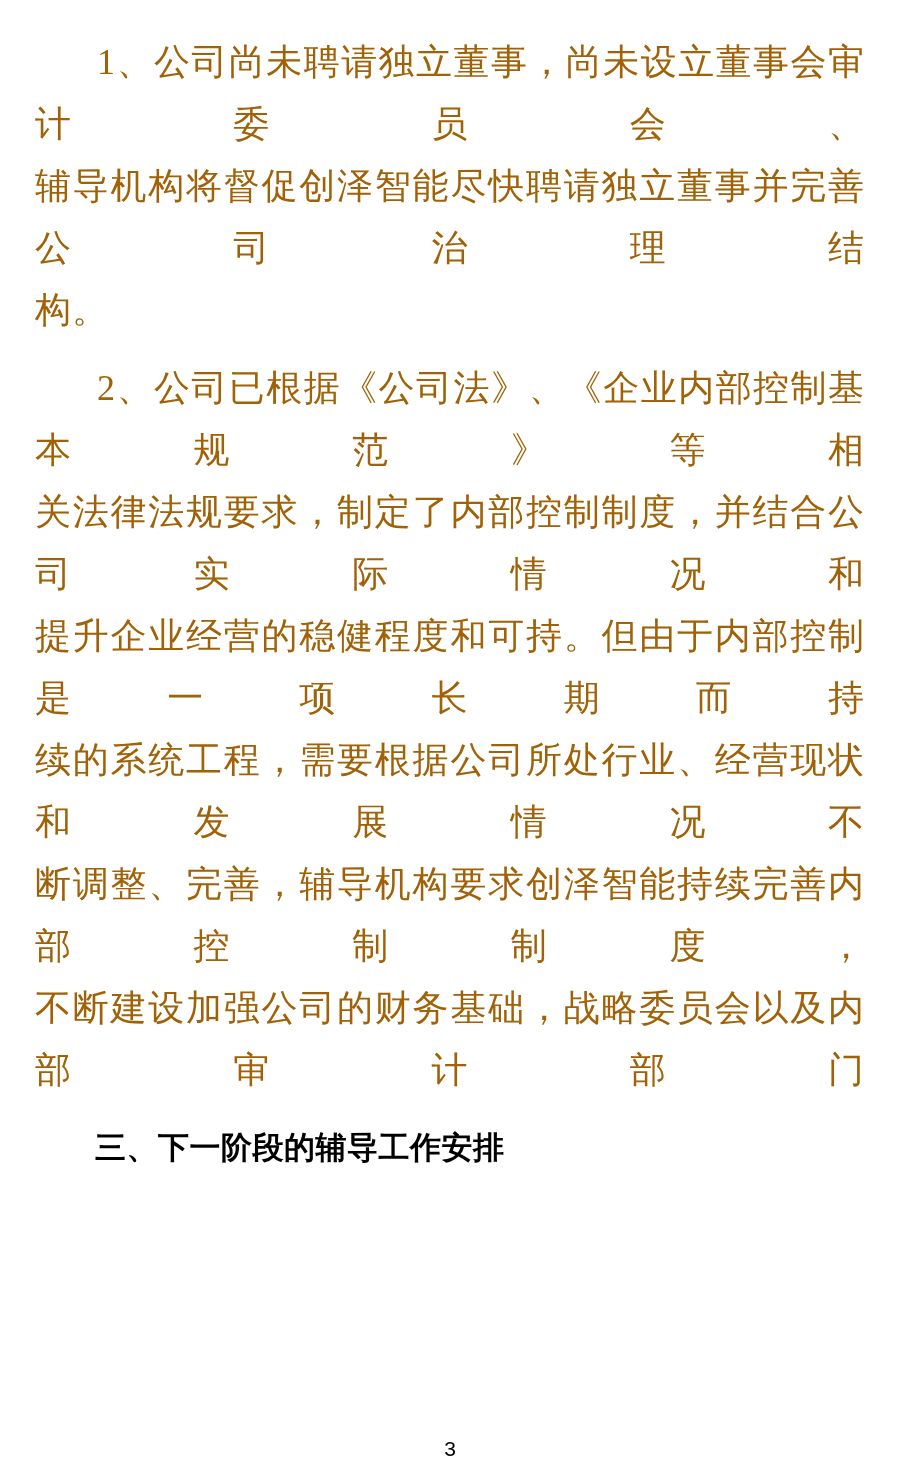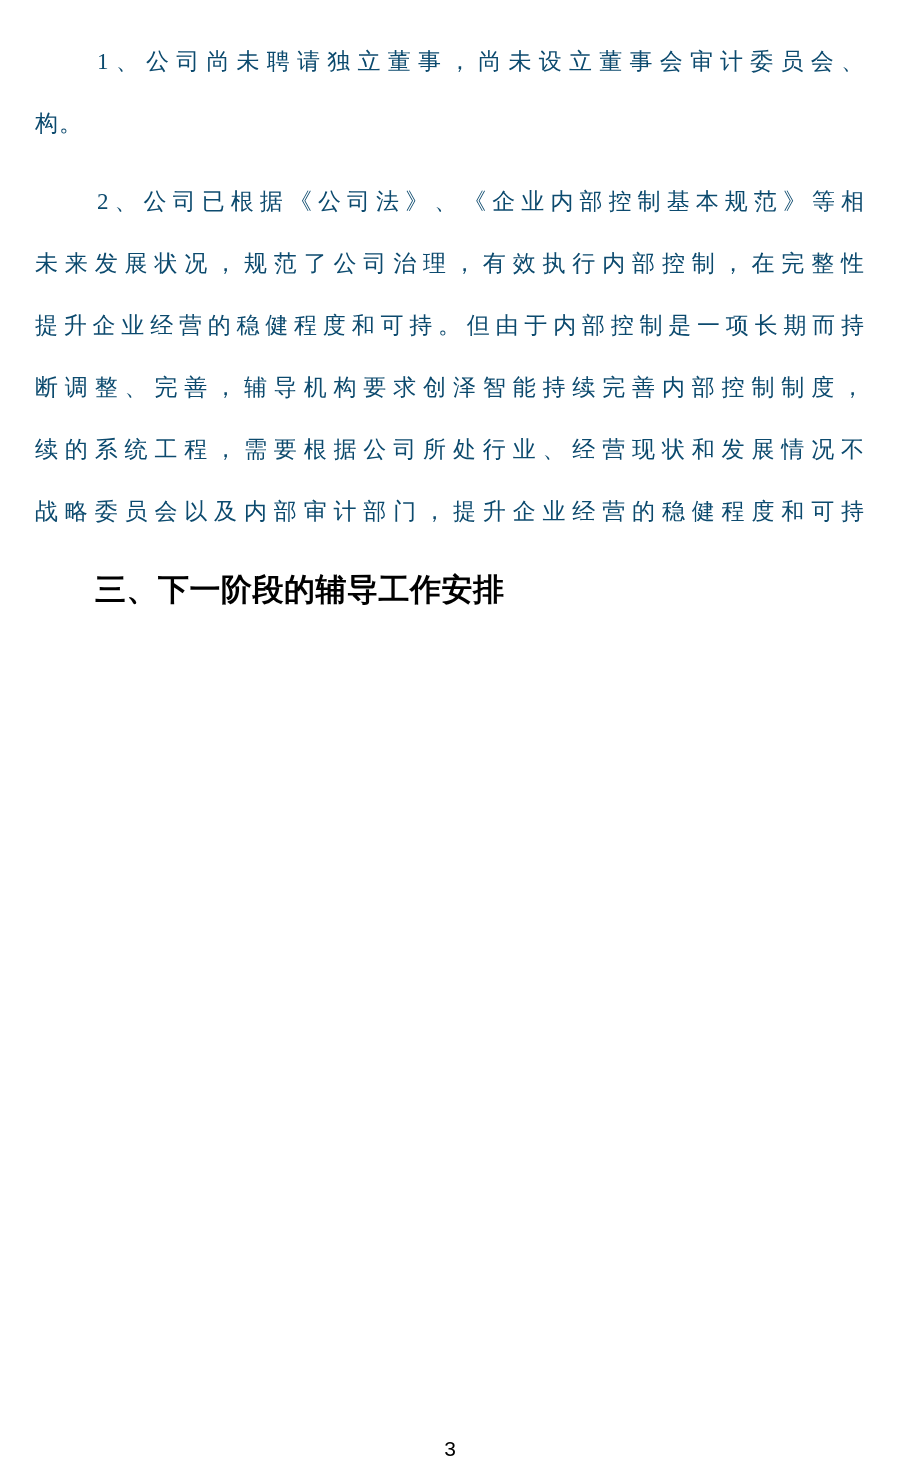--- a/index.html
+++ b/index.html
@@ -19,25 +19,25 @@
   .content {
     position: absolute;
     left: 35px;
     top: 31px;
     width: 830px;
   }
   .block {
     margin: 0 0 16px 0;
   }
   .line {
-    font-size: 23px;
+    font-size: 36px;
     line-height: 62px;
     letter-spacing: 1px;
     white-space: normal;
-    color: #0c4a6e;
+    color: #a16207;
   }
   .line.justify {
     text-align: justify;
     text-align-last: justify;
     text-justify: inter-character;
   }
   .line.indent {
     text-indent: 62px;
   }
   .heading-line {
@@ -60,28 +60,29 @@
     color: #000000;
   }
 </style>
 </head>
 <body>
 
 <div class="page">
   <div class="content" id="doc-content">
       <div class="block">
         <div class="line justify indent">1、公司尚未聘请独立董事，尚未设立董事会审计委员会、</div>
+        <div class="line justify">辅导机构将督促创泽智能尽快聘请独立董事并完善公司治理结</div>
         <div class="line">构。</div>
       </div>
       <div class="block">
         <div class="line justify indent">2、公司已根据《公司法》、《企业内部控制基本规范》等相</div>
-        <div class="line justify">未来发展状况，规范了公司治理，有效执行内部控制，在完整性</div>
+        <div class="line justify">关法律法规要求，制定了内部控制制度，并结合公司实际情况和</div>
         <div class="line justify">提升企业经营的稳健程度和可持。但由于内部控制是一项长期而持</div>
+        <div class="line justify">续的系统工程，需要根据公司所处行业、经营现状和发展情况不</div>
         <div class="line justify">断调整、完善，辅导机构要求创泽智能持续完善内部控制制度，</div>
-        <div class="line justify">续的系统工程，需要根据公司所处行业、经营现状和发展情况不</div>
-        <div class="line justify">战略委员会以及内部审计部门，提升企业经营的稳健程度和可持</div>
+        <div class="line justify">不断建设加强公司的财务基础，战略委员会以及内部审计部门</div>
       </div>
       <div class="block">
         <div class="heading-line indent">三、下一阶段的辅导工作安排</div>
       </div>
     </div>
   <div class="page-number">3</div>
 </div>
 
 </body></html>

